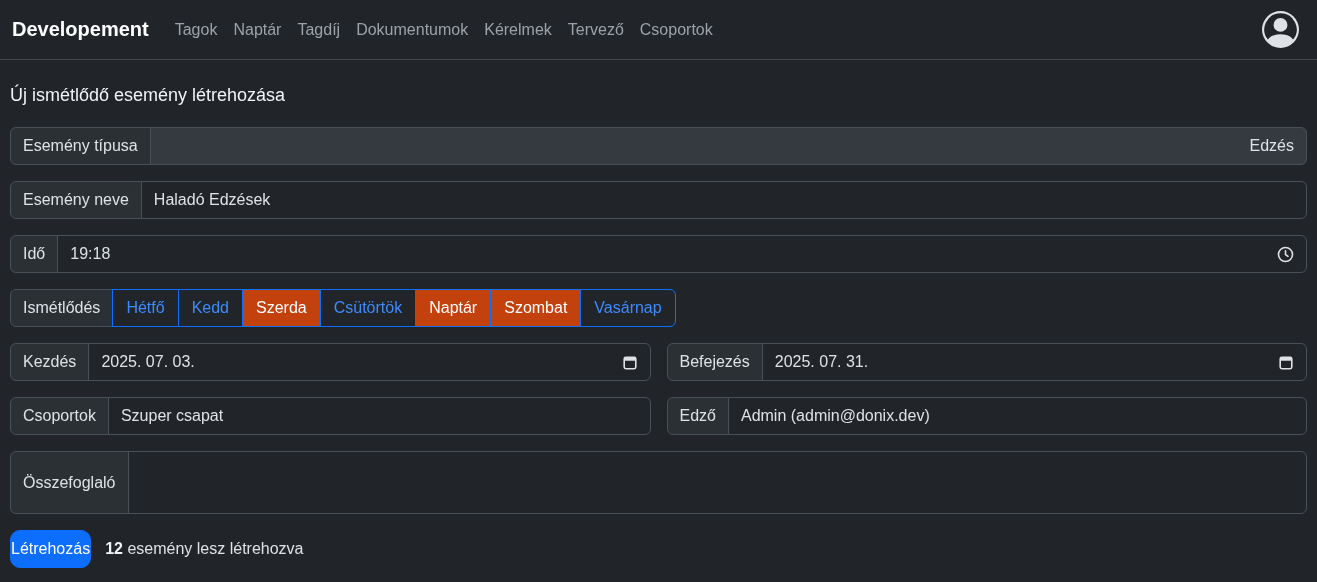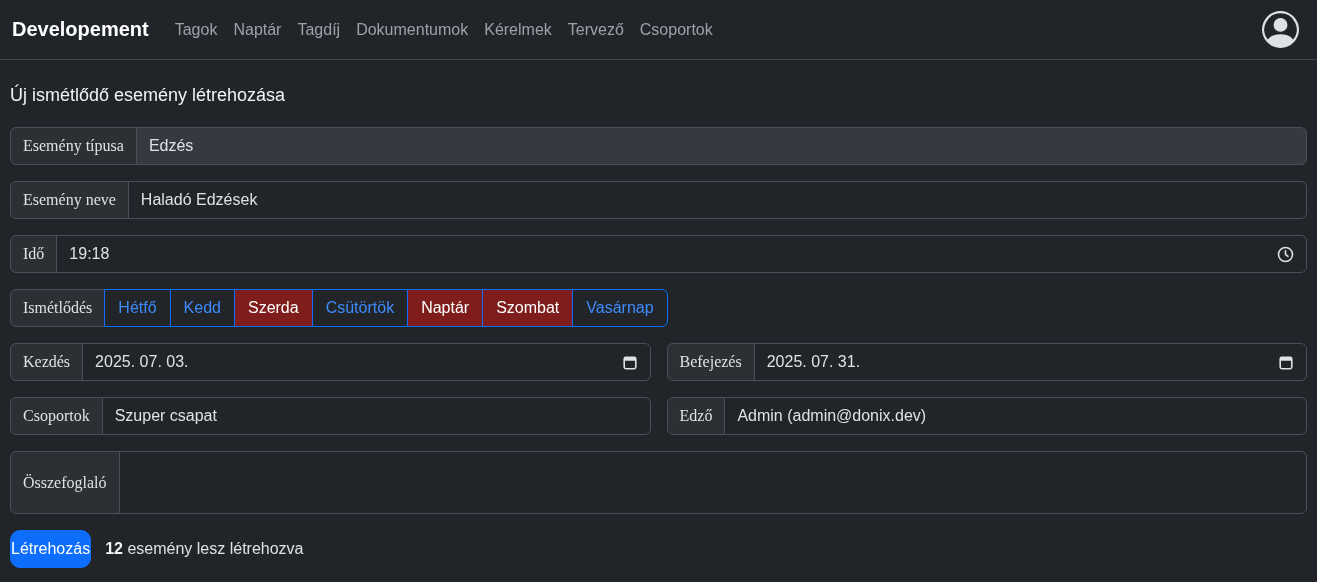--- a/index.html
+++ b/index.html
@@ -60,38 +60,37 @@
   .addon {
     display: flex;
     align-items: center;
     padding: 6px 12px;
     background: #2b3035;
     border: 1px solid #495057;
     border-radius: 6px 0 0 6px;
     color: #dee2e6;
     white-space: nowrap;
     min-height: 38px;
-    font-family: Liberation Serif, serif;
   }
   .field {
     display: flex;
     align-items: center;
     flex: 1 1 auto;
     min-height: 38px;
     padding: 6px 12px;
     margin-left: -1px;
     background: transparent;
     border: 1px solid #495057;
     border-radius: 0 6px 6px 0;
     color: #dee2e6;
     font: inherit;
     width: 100%;
     outline: none;
   }
-  .field.secondary { background: #343a40; }
+  .field.secondary { background: #343a40; justify-content: flex-end; }
   .icon-right { margin-left: auto; display: flex; align-items: center; cursor: pointer; }
 
   .grid2 {
     display: grid;
     grid-template-columns: 1fr 1fr;
     gap: 16px;
     margin-bottom: 16px;
   }
   .grid2 .igroup { margin-bottom: 0; }
 
@@ -99,21 +98,21 @@
   .day-btn {
     font: inherit;
     padding: 6px 13px;
     margin-left: -1px;
     background: transparent;
     border: 1px solid #0d6efd;
     color: #3d8bfd;
     cursor: pointer;
     min-height: 38px;
   }
-  .day-btn.active { background: #7f1d1d; color: #ffffff; }
+  .day-btn.active { background: #c2410c; color: #ffffff; }
   .day-btn:last-child { border-radius: 0 6px 6px 0; }
 
   
   textarea.field {
     height: 63px;
     resize: none;
     border-radius: 0 6px 6px 0;
   }
 
   

